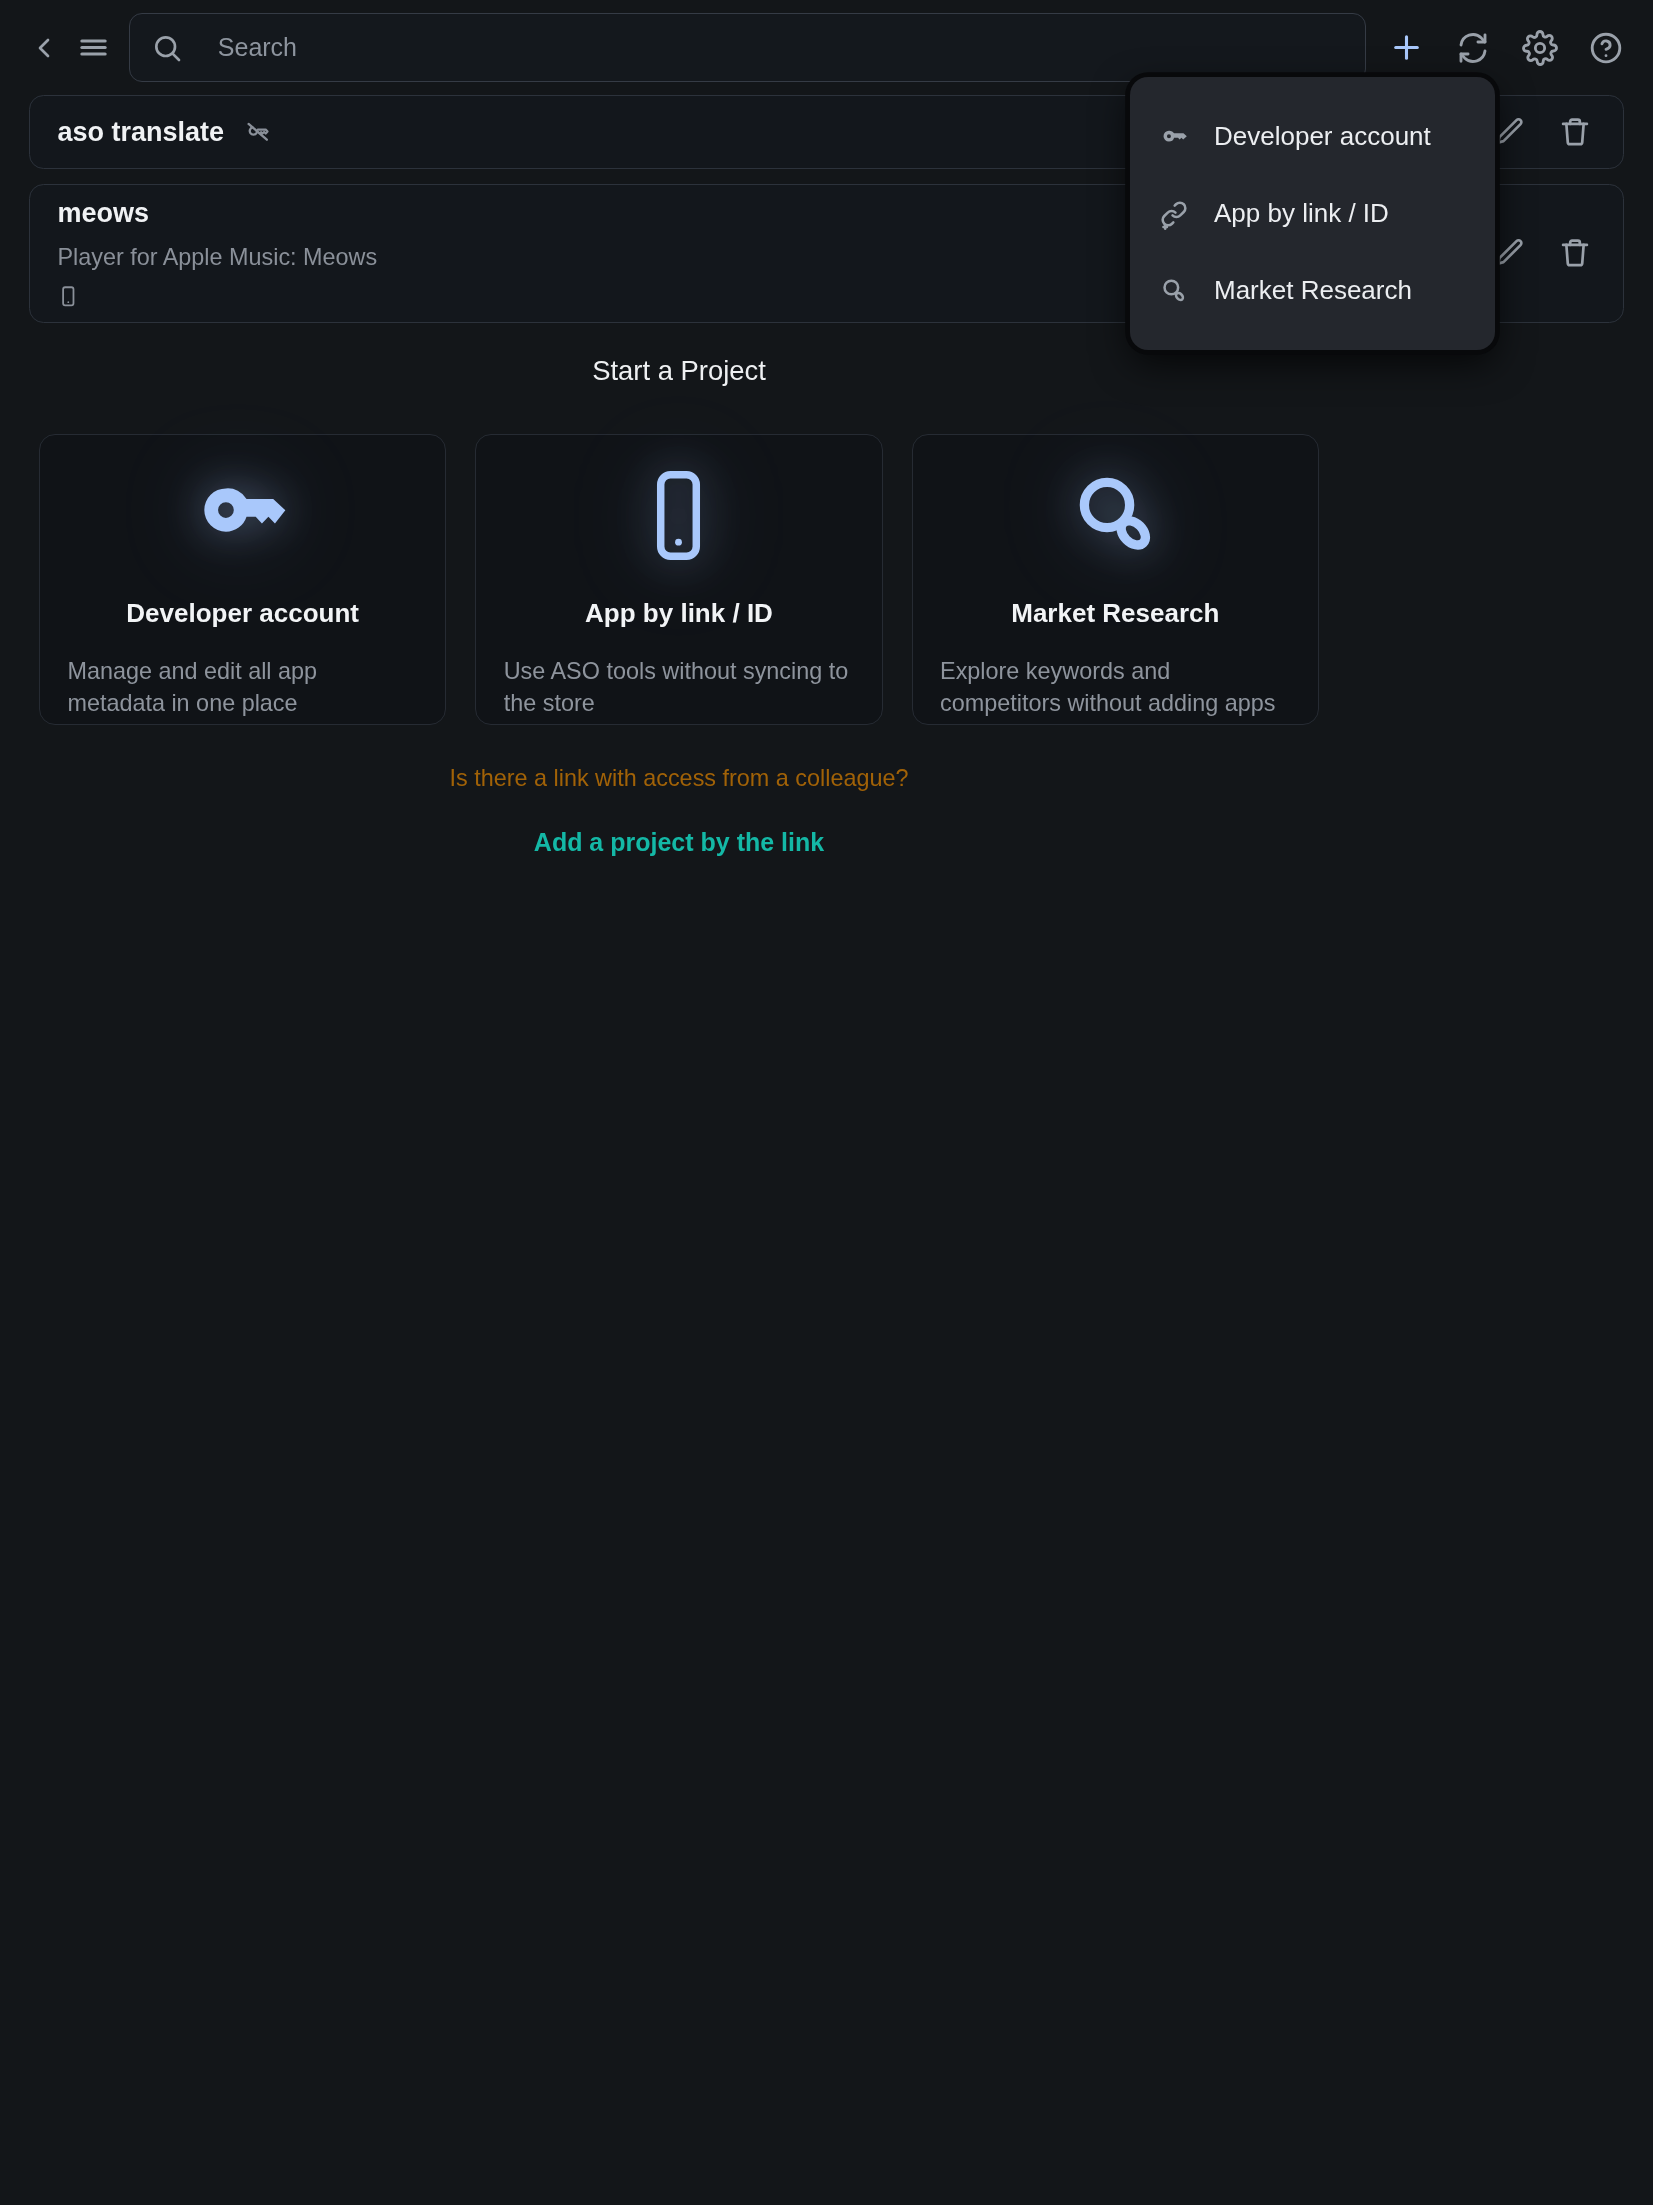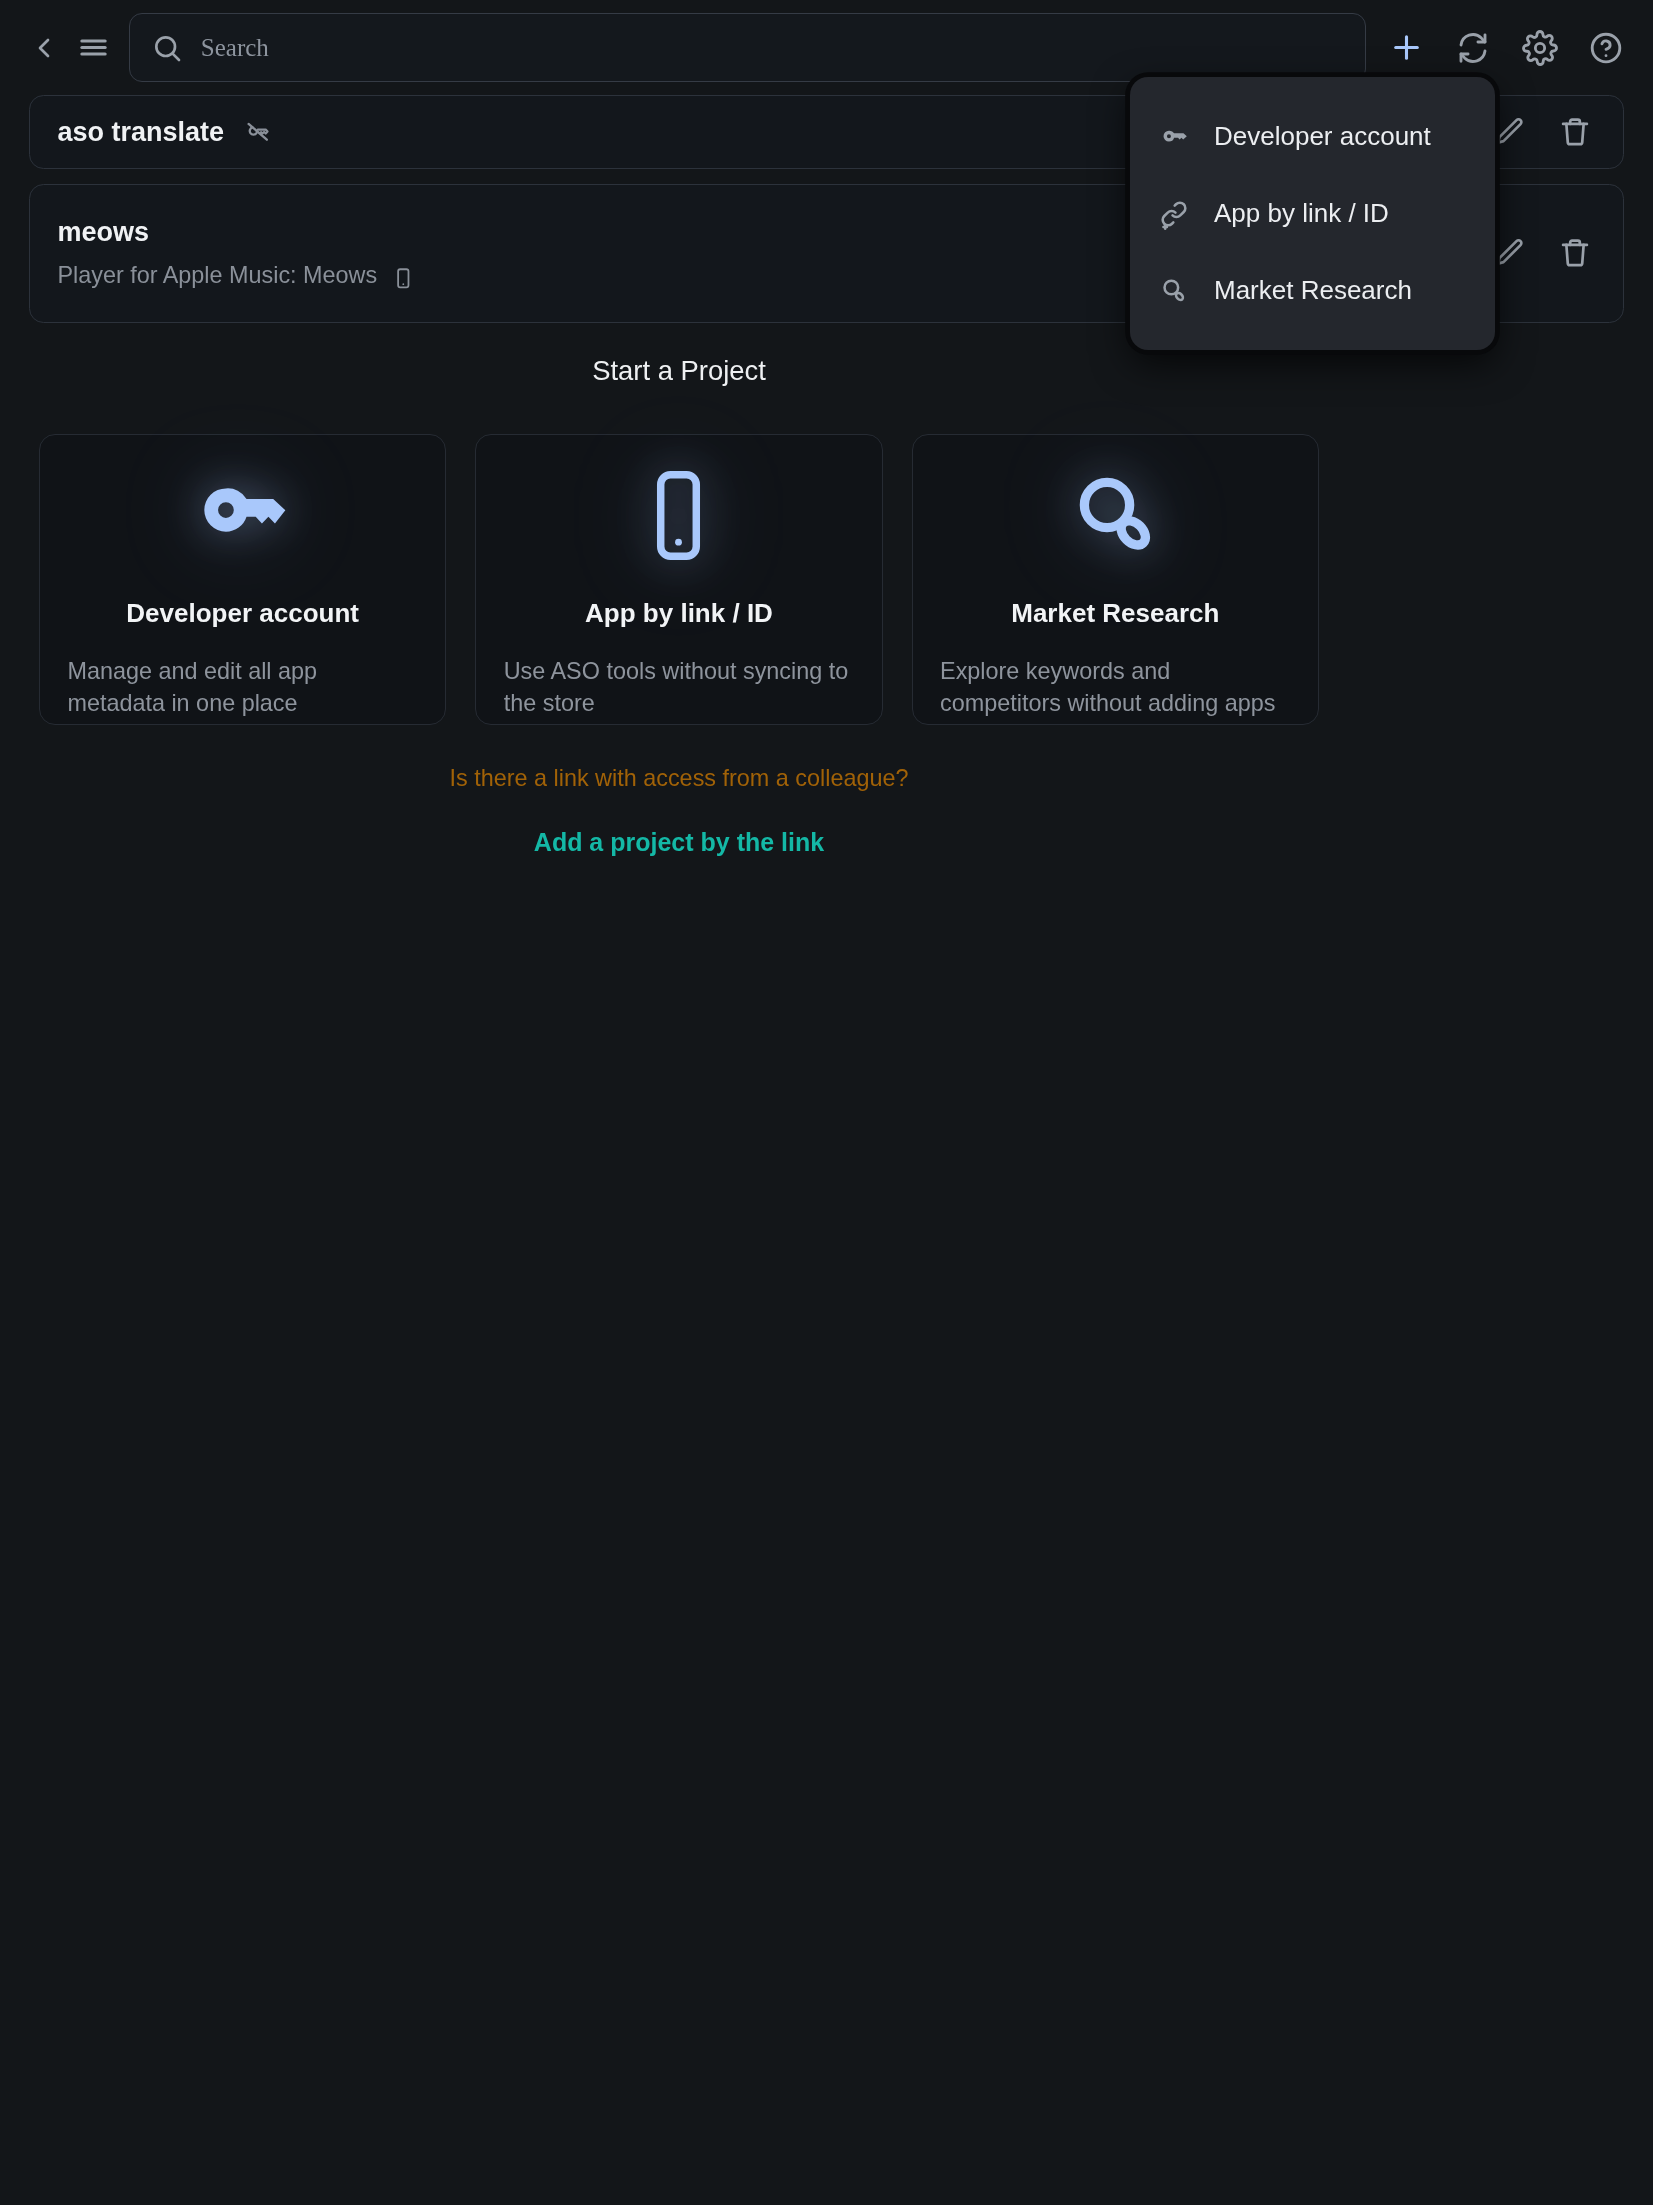--- a/index.html
+++ b/index.html
@@ -32,22 +32,23 @@
     border-radius: 13px;
     display: flex; align-items: center;
     padding: 0 21px;
     margin-right: 14.5px;
   }
   .search-icon { width: 32px; height: 32px; flex: 0 0 auto; margin-right: 18px; }
   .search-input {
     flex: 1 1 auto;
     background: transparent; border: none; outline: none;
     color: #f0abfc;
-    font-family: Liberation Serif, serif;
+    font-family: Liberation Sans, sans-serif;
     font-size: 25px;
+    margin-left: 17px;
   }
   .search-input::placeholder { color: #8d949e; }
 
   .topbar-actions { display: flex; align-items: center; gap: 14.5px; flex: 0 0 auto; }
   .topbar-actions .icon-btn { width: 52px; height: 52px; }
 
   
   .rows { position: absolute; top: 95px; left: 0; width: 1653px; padding: 0 29px; }
   .project-row {
     background: #13171c;
@@ -60,21 +61,21 @@
   }
   .row-compact { height: 74px; }
   .row-tall { height: 139px; }
   .row-main { flex: 1 1 auto; min-width: 0; }
   .row-title {
     font-size: 27px; font-weight: bold; color: #f0f2f4;
     display: flex; align-items: center; gap: 20px;
   }
   .row-sub {
     font-size: 23.4px; color: #8a9099; margin-top: 14.5px;
-    display: flex; align-items: flex-end; gap: 14.5px;
+    display: flex; align-items: flex-start; gap: 14.5px; flex-direction: column;
   }
   .row-actions { display: flex; align-items: center; gap: 22.6px; flex: 0 0 auto; }
   .row-actions .icon-btn { width: 42px; height: 42px; }
 
   
   .dropdown {
     position: absolute;
     left: 1130px; top: 77px;
     width: 365px;
     background: #24272d;

